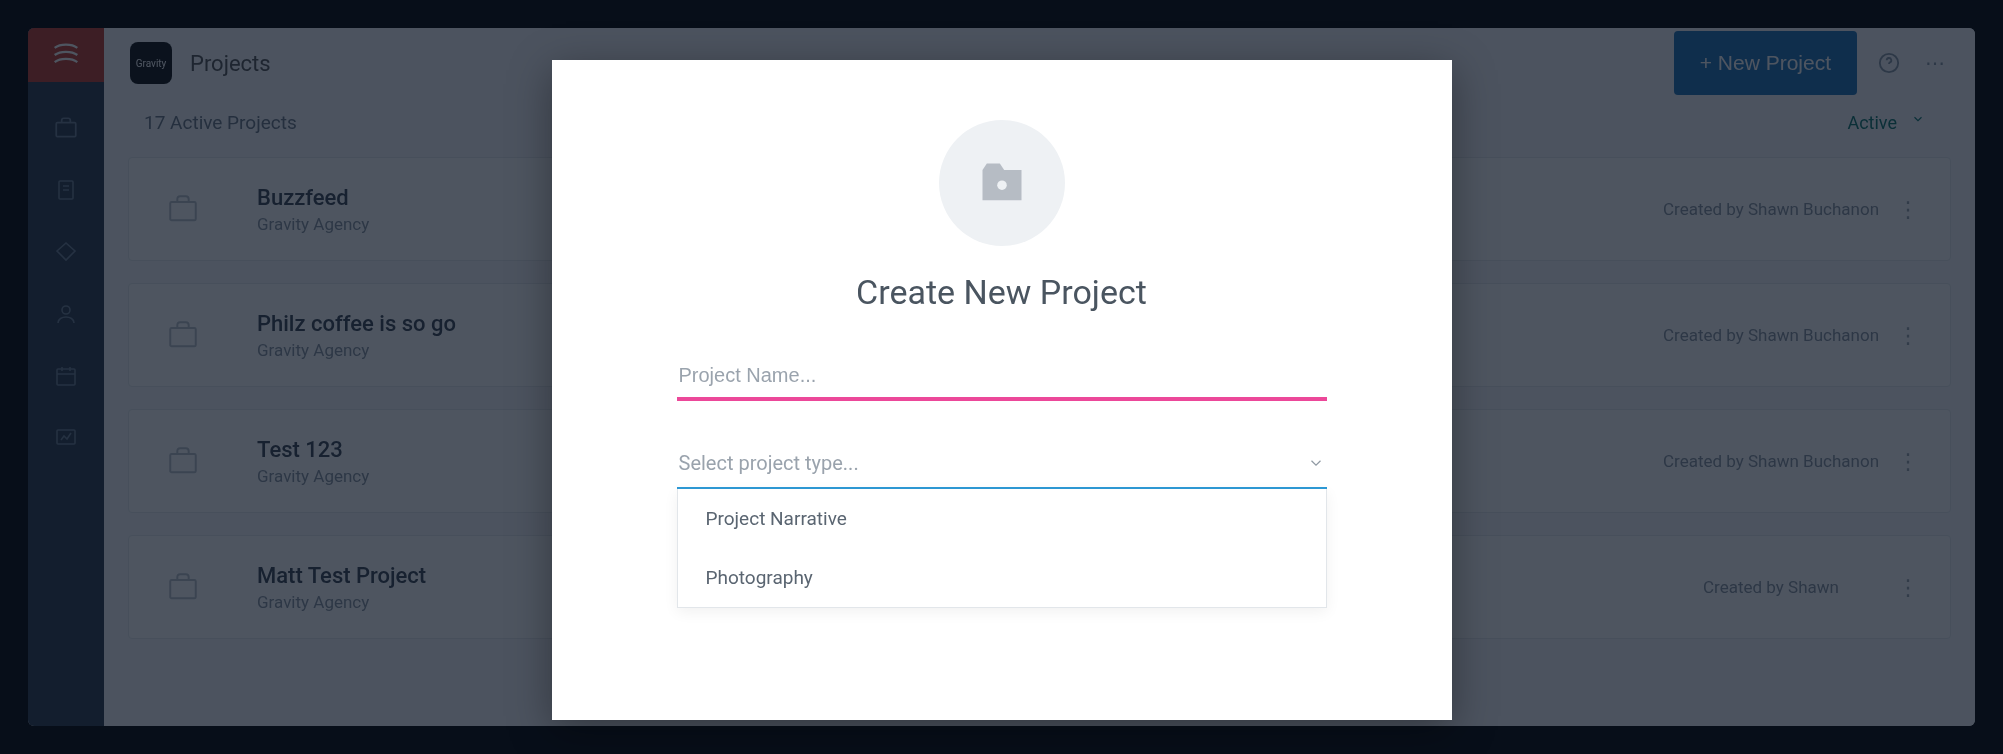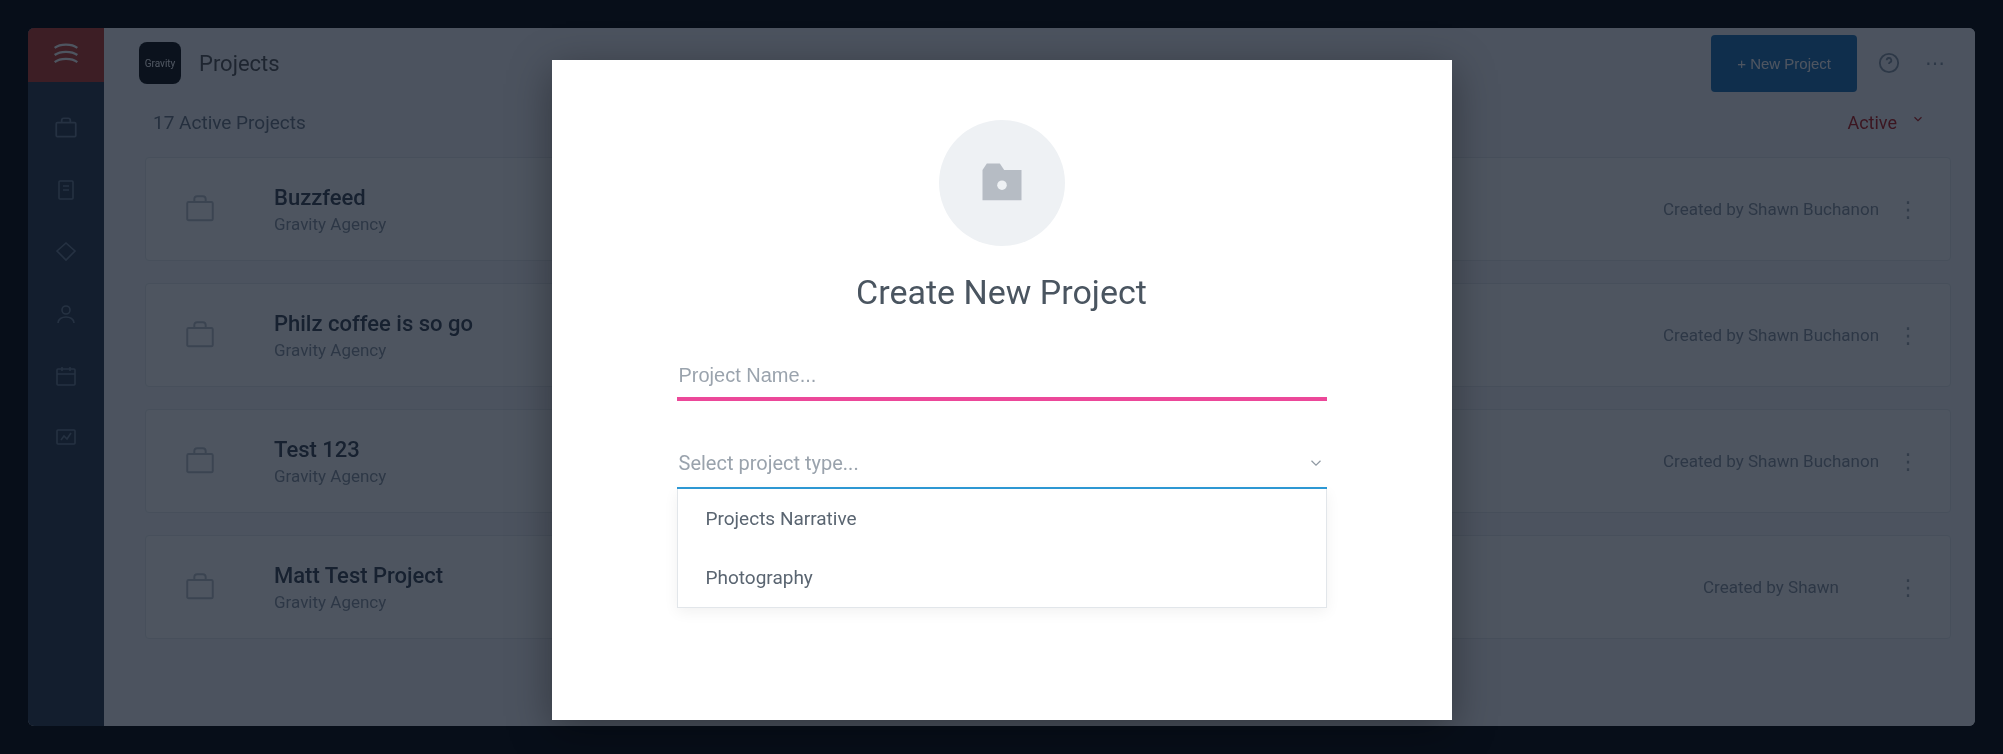--- a/index.html
+++ b/index.html
@@ -18,21 +18,20 @@
     transform-origin: top left;
   }
   
   .app {
     position: absolute;
     top: 28px; left: 28px; right: 28px; bottom: 28px;
     background: #f6f8fa;
     border-radius: 6px;
     overflow: hidden;
     display: flex;
-    gap: 9px;
   }
   .sidebar {
     width: 76px;
     background: #2b3a4b;
     display: flex;
     flex-direction: column;
     align-items: center;
     padding-top: 0;
   }
   .sidebar .logo {
@@ -60,34 +59,34 @@
     padding:0 26px;
     gap:18px;
   }
   .workspace-badge {
     width:42px;height:42px;border-radius:8px;background:#111;display:flex;align-items:center;justify-content:center;color:#fff;font-size:10px;
   }
   .breadcrumb { font-size:22px;color:#555; }
   .topbar-spacer{flex:1;}
   .btn-primary{
     background:#1e73b8;color:#fff;border:none;border-radius:4px;
-    padding:20px 26px;font-size:15px;font-weight:500;cursor:pointer;
+    padding:20px 26px;font-size:21px;font-weight:500;cursor:pointer;
   }
   .topbar .help, .topbar .more {
     width:28px;height:28px;display:flex;align-items:center;justify-content:center;color:#8a97a5;font-size:20px;
   }
   .subheader{
     display:flex;align-items:center;padding:8px 40px 18px;
   }
   .sub-count{font-size:19px;color:#6b7785;}
   .sub-spacer{flex:1;}
   .filter-chip{
-    display:flex;align-items:flex-start;gap:14px;font-size:18px;color:#b91c1c;padding:6px 10px;
-  }
-  .project-list{padding:0 24px;margin-left:8px;}
+    display:flex;align-items:flex-start;gap:14px;font-size:18px;color:#0f766e;padding:6px 10px;
+  }
+  .project-list{padding:0 24px;}
   .project-card{
     background:#fff;border:1px solid #e4e8ec;border-radius:4px;
     margin-bottom:22px;display:flex;align-items:center;height:104px;padding:0 30px;
   }
   .card-icon{
     width:48px;height:40px;margin-right:50px;display:flex;align-items:center;justify-content:center;color:#b9c1ca;
   }
   .card-body{flex:1;}
   .card-title{font-size:22px;color:#3a4552;font-weight:500;margin-bottom:4px;}
   .card-sub{font-size:17px;color:#8a95a1;}
@@ -310,19 +309,19 @@
     <div class="select-field">
       <div class="select-display">
         <span>Select project type...</span>
         <span class="chev">
           <svg width="18" height="18" viewBox="0 0 24 24" fill="none" stroke="currentColor" stroke-width="1.6">
               <path d="M6 9l6 6 6-6"></path>
             </svg>
         </span>
       </div>
       <div class="dropdown">
-        <div class="dd-item">Projects Narrative</div>
+        <div class="dd-item">Project Narrative</div>
         <div class="dd-item">Photography</div>
       </div>
     </div>
   </div>
 
 </div>
 
 </body></html>

